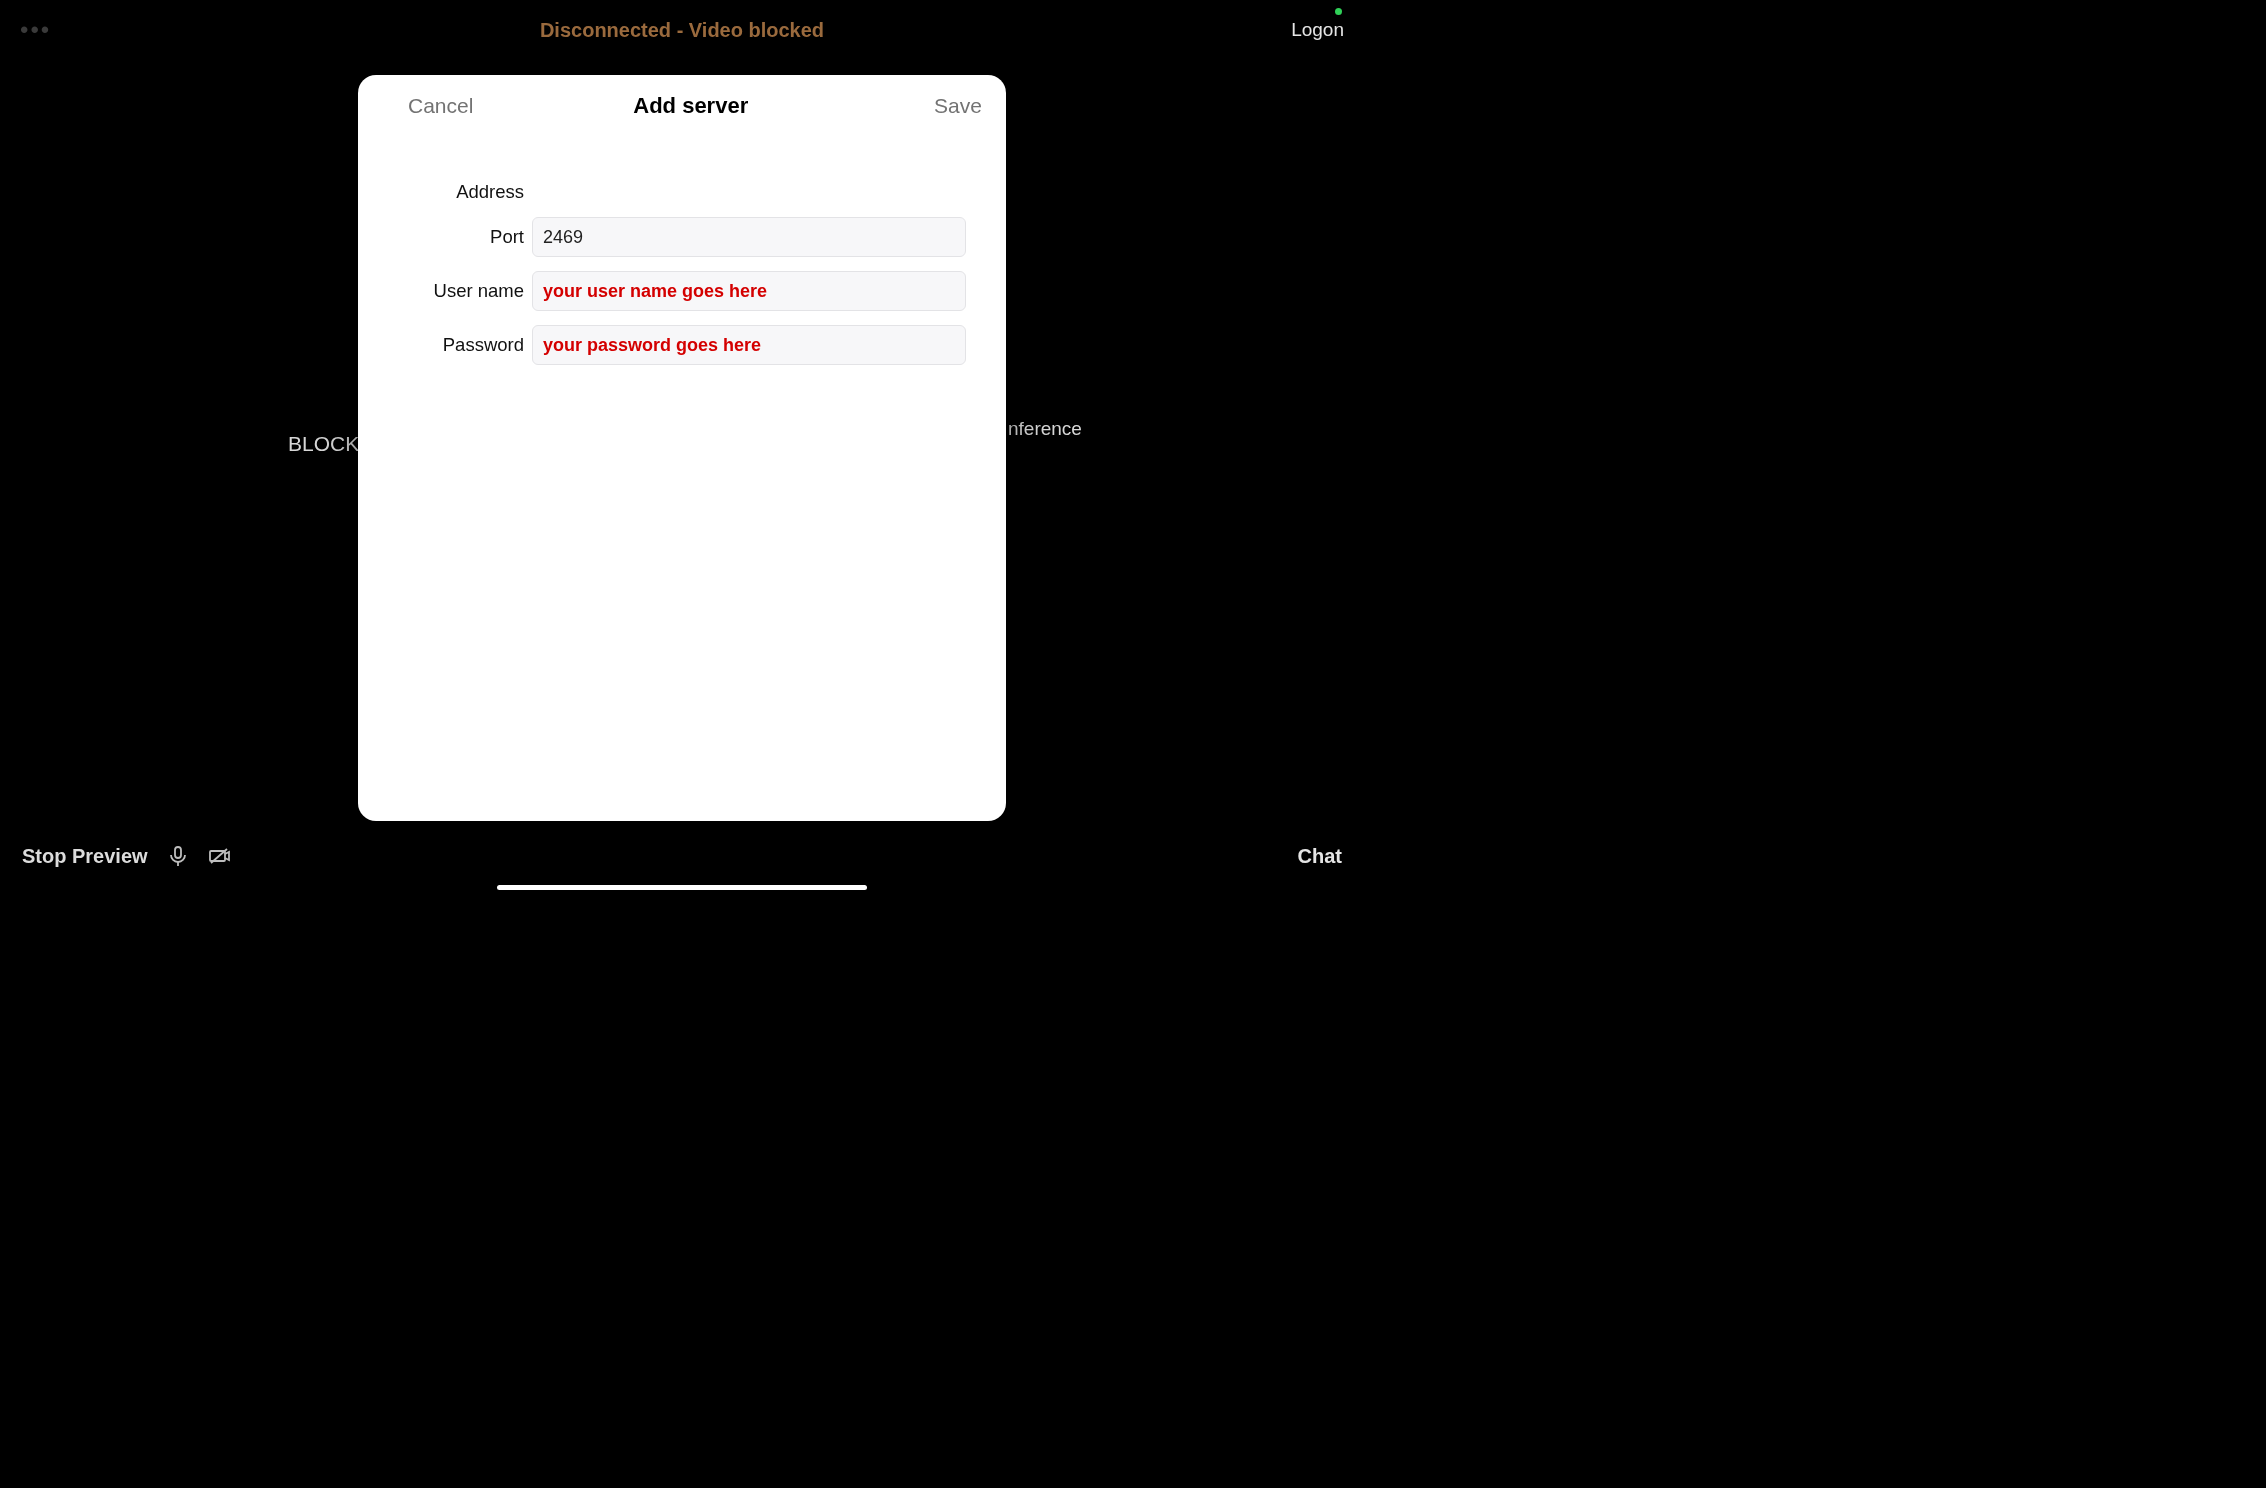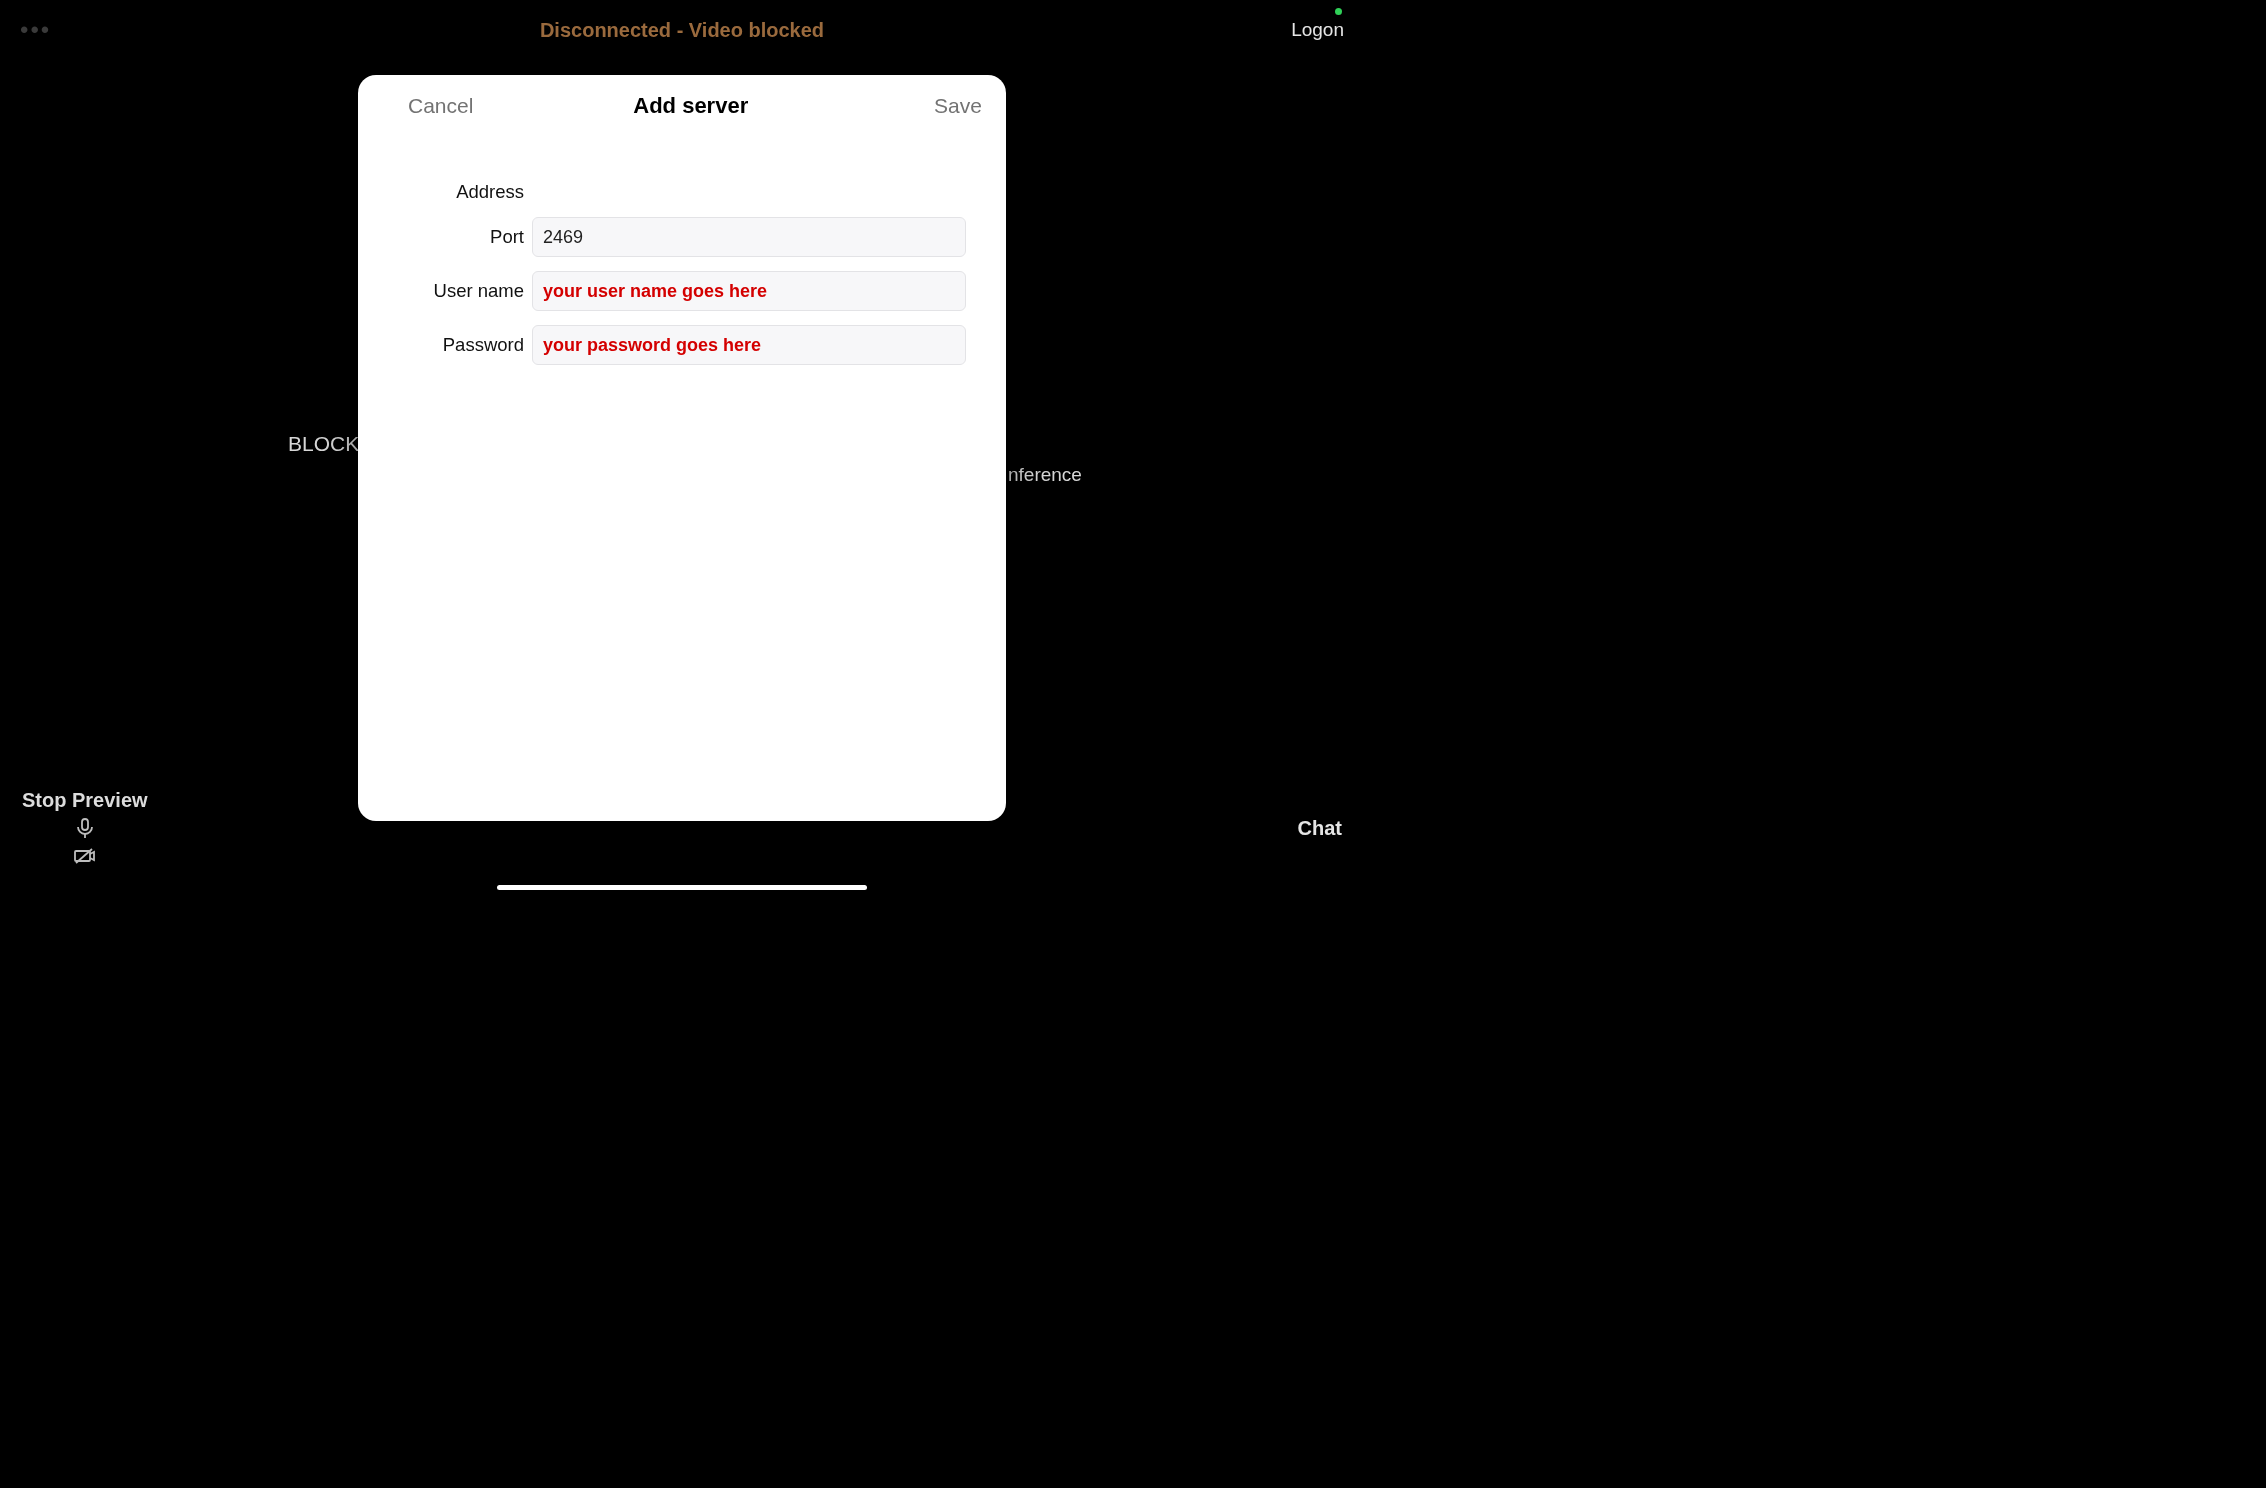--- a/index.html
+++ b/index.html
@@ -69,39 +69,37 @@
       font-size: 21px;
       font-weight: 400;
     }
     .bg-conf {
       position: absolute;
       left: 1008px;
       top: 418px;
       color: #d7d7d7;
       font-size: 19px;
       font-weight: 400;
-      margin-top: 46px;
     }
 
     
     .bottom-bar {
       position: absolute;
       bottom: 28px;
       left: 0;
       right: 0;
       display: flex;
       align-items: center;
       justify-content: space-between;
       padding: 0 22px;
     }
     .bottom-left {
       display: flex;
       align-items: center;
-      gap: 4px;
-      flex-direction: column;
+      gap: 18px;
     }
     .stop-preview {
       color: #dcdcdc;
       font-size: 20px;
       font-weight: 600;
     }
     .icon-svg {
       width: 24px;
       height: 24px;
       stroke: #bdbdbd;

